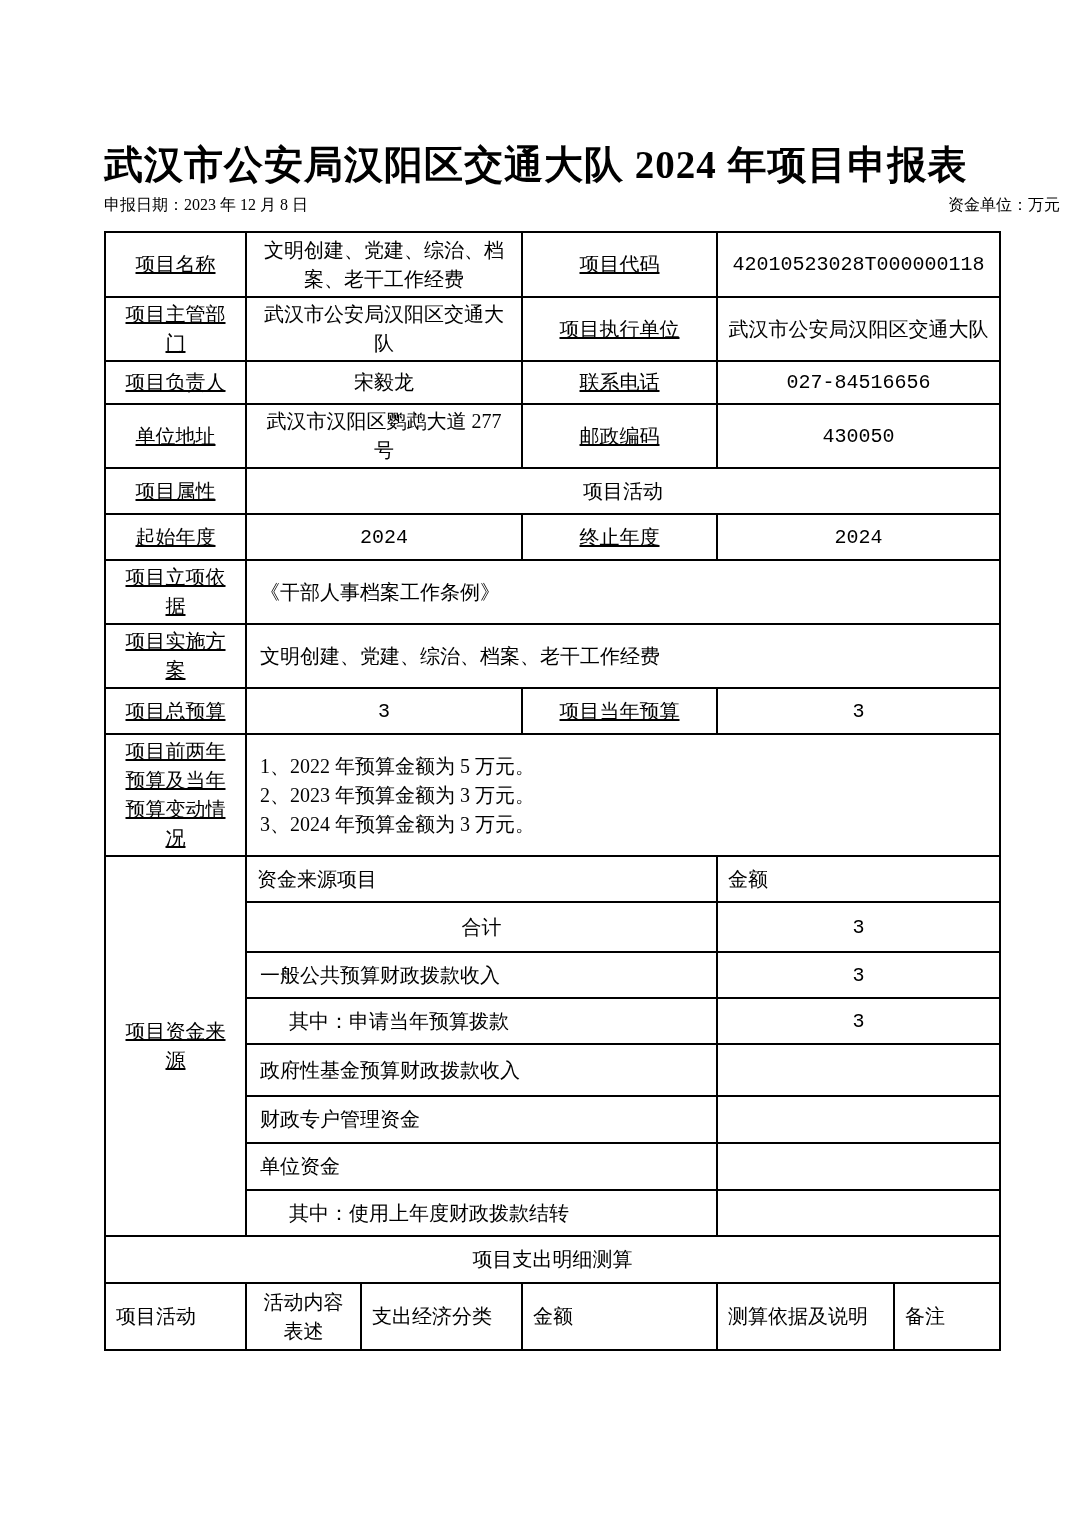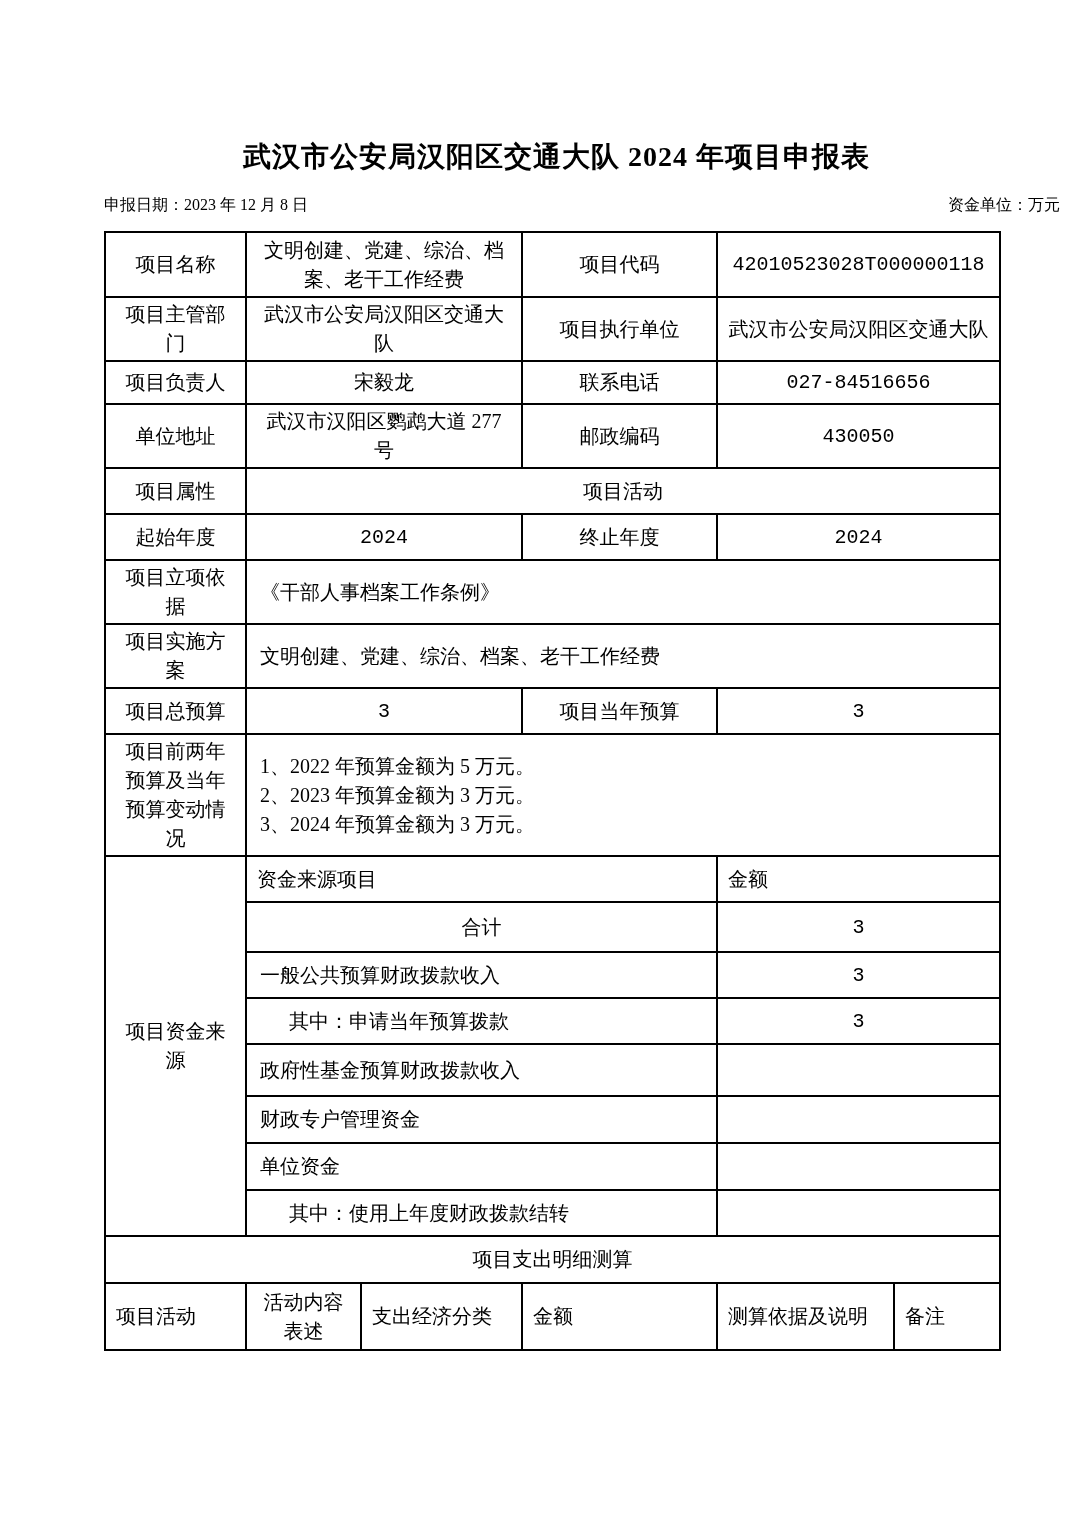--- a/index.html
+++ b/index.html
@@ -11,22 +11,22 @@
     margin: 0 auto;
     background: #ffffff;
     color: #000;
     font-family: "Liberation Serif", "DejaVu Serif", serif;
   }
   .title {
     position: absolute;
     top: 138px;
     left: 104px;
     width: 905px;
-    text-align: center;
-    font-size: 28px;
+    text-align: left;
+    font-size: 39px;
     font-weight: bold;
     letter-spacing: 1px;
     white-space: nowrap;
   }
   .meta {
     position: absolute;
     top: 195px;
     left: 104px;
     right: 14px;
     font-size: 16px;
@@ -43,21 +43,21 @@
     border-collapse: collapse;
   }
   table.form td {
     border: 2px solid #000;
     vertical-align: middle;
     font-size: 20px;
     line-height: 1.45;
     overflow: hidden;
   }
   
-  td.lbl { text-align: center; padding: 2px 14px; }
+  td.lbl { text-align: center; padding: 2px 14px; text-decoration: underline; }
   td.val { text-align: center; padding: 2px 10px; }
   td.small { font-size: 17px; }
   td.mono, span.mono {
     font-family: "Liberation Mono", "DejaVu Sans Mono", monospace;
     font-size: 20px;
   }
   td.left { text-align: left; padding: 2px 4px 2px 13px; }
   td.indent { padding-left: 42px; }
   td.hist { text-align: left; padding: 4px 4px 4px 13px; font-size: 19px; line-height: 1.7; margin-left: 32px; }
   td.center-span { text-align: center; padding: 2px 10px; }

